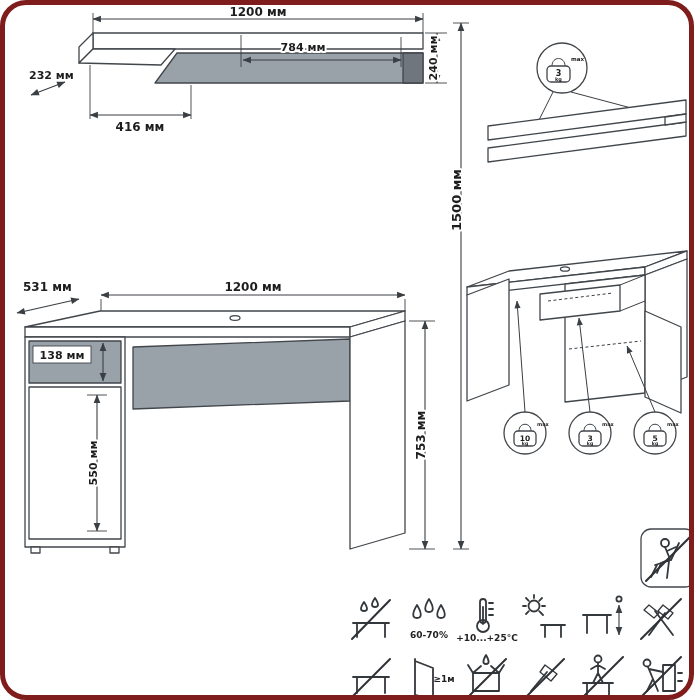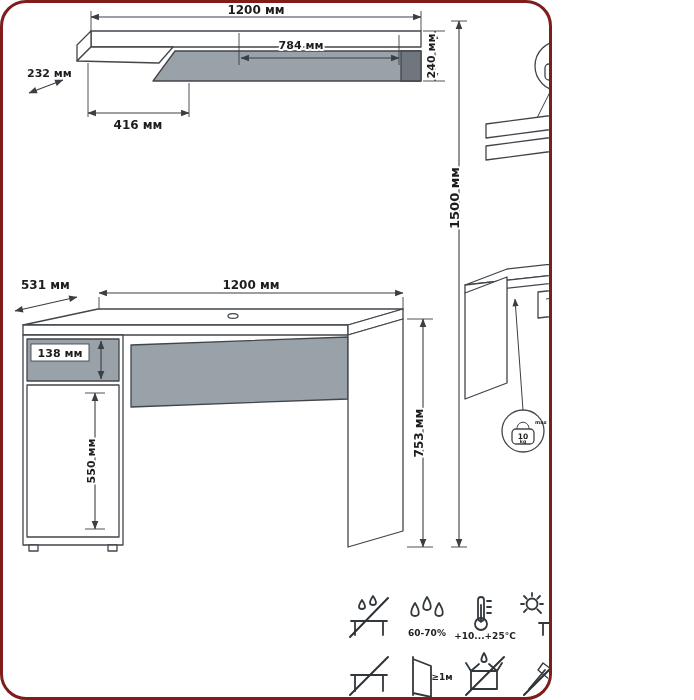--- a/index.html
+++ b/index.html
@@ -1,17 +1,17 @@
 <!DOCTYPE html>
 <html><head>
 <meta charset="utf-8">
 <style>
   *{box-sizing:border-box}
   html,body{margin:0;padding:0;background:#fff}
-  .canvas{width:552px;height:700px;position:relative;background:#fff;border:3px solid #7f1d1d;
+  .canvas{width:694px;height:700px;position:relative;background:#fff;border:5px solid #7f1d1d;
           border-radius:26px;overflow:hidden;font-family:"DejaVu Sans",sans-serif}
   .canvas > svg{position:absolute;left:0;top:0}
   .dim{stroke:#3a3f44;stroke-width:1.1;fill:none}
   .ext{stroke:#3a3f44;stroke-width:0.9;fill:none}
   .thin{stroke:#3a3f44;stroke-width:1;fill:none}
   .dash{stroke-dasharray:3,2.5}
   .out{stroke:#41464b;stroke-width:1.3;fill:#ffffff;stroke-linejoin:round}
   .gray{fill:#99a1a9}
   .dgray{fill:#6f767d}
   .t{font-family:"DejaVu Sans",sans-serif;font-weight:bold;fill:#1d1d1d;

